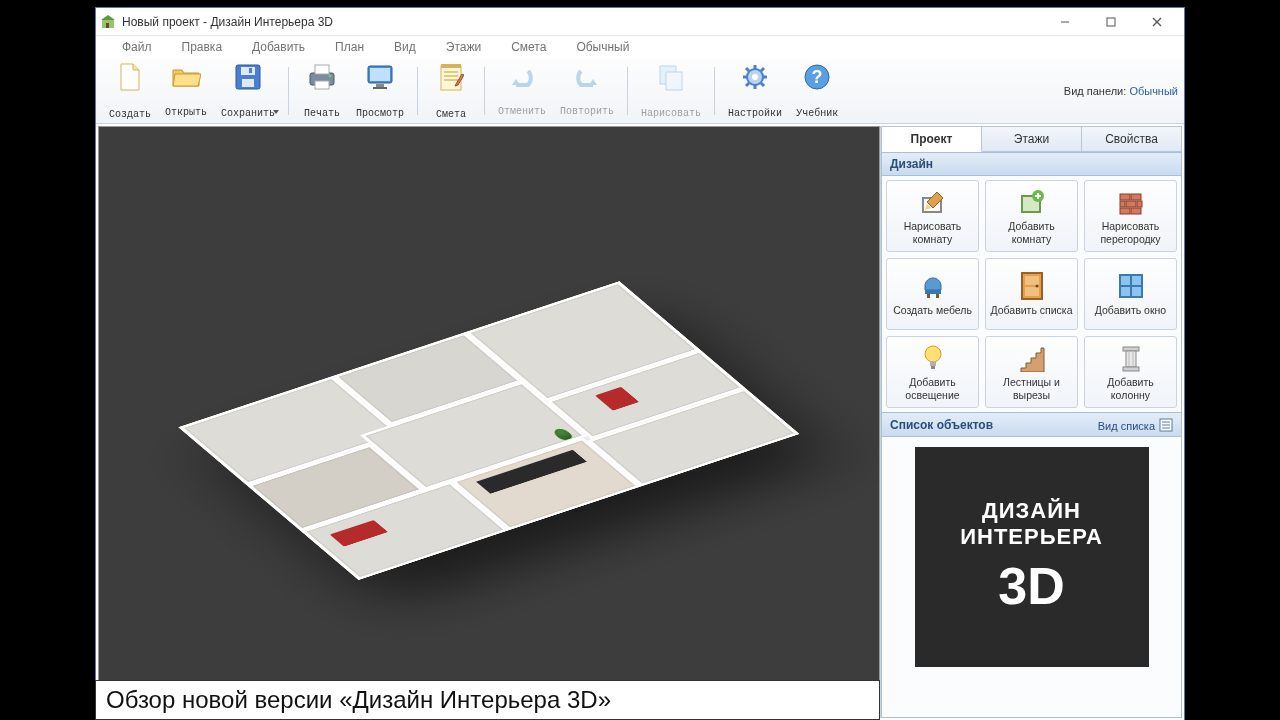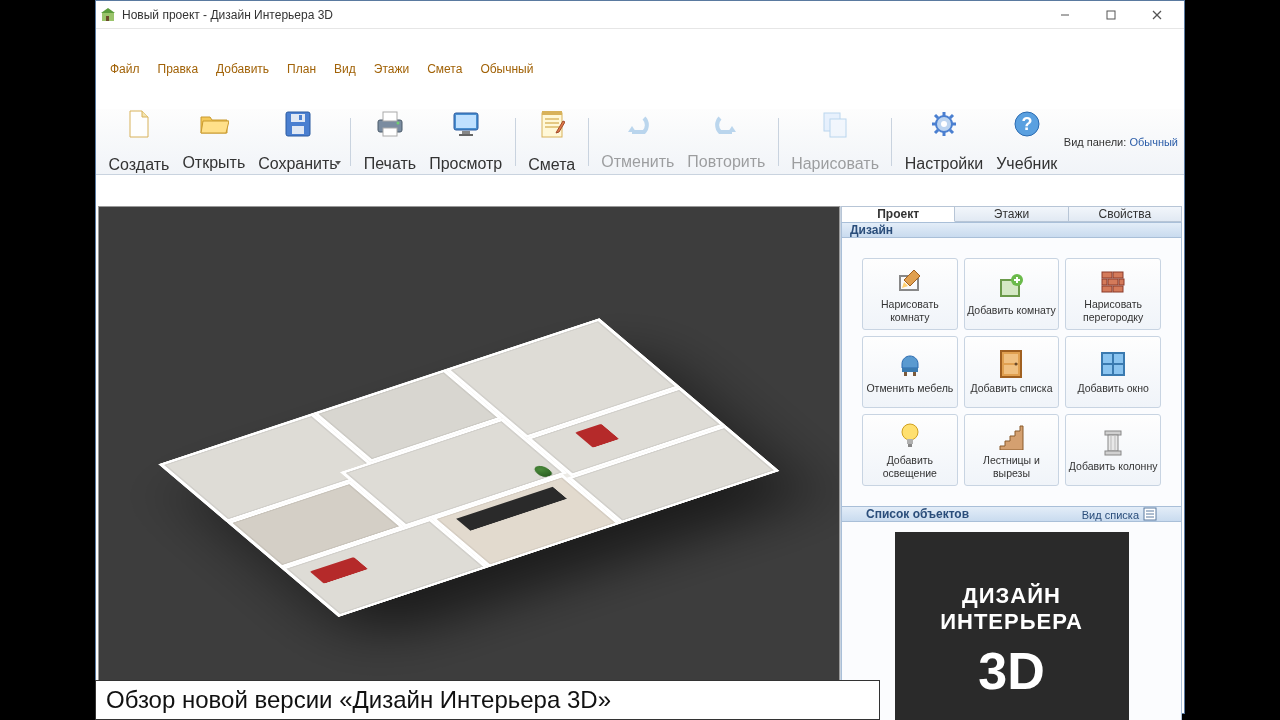--- a/index.html
+++ b/index.html
@@ -8,28 +8,27 @@
   font-size: 12px;
   background: #000;
   width: 1280px;
   height: 720px;
   overflow: hidden;
   position: relative;
 }
 .app-frame {
   position: absolute;
   left: 95px;
-  top: 0;
+  top: 7px;
   width: 1090px;
   height: 714px;
   background: #fff;
   border: 1px solid #5a7aa0;
   display: flex;
   flex-direction: column;
-  gap: 29px;
 }
 .titlebar {
   height: 28px;
   display: flex;
   align-items: center;
   padding: 0 4px;
   background: #fff;
   border-bottom: 1px solid #e6e6e6;
 }
 .titlebar .app-icon {
@@ -47,23 +46,24 @@
 .menubar {
   height: 22px;
   display:flex;
   align-items:center;
   padding: 0 6px;
   gap: 2px;
   background:#fff;
 }
 .menu-item {
   padding: 2px 8px;
-  color:#a16207;
+  color:#737373;
   font-size:12px;
   cursor:default;
+  margin-left:12px;
 }
 
 .toolbar {
   height: 66px;
   display:flex;
   align-items:center;
   padding: 2px 6px;
   background: linear-gradient(#fdfdfd,#f1f4f8);
   border-bottom:1px solid #c9d3df;
   gap: 0;
@@ -75,21 +75,21 @@
   justify-content:center;
   padding: 4px 6px;
   min-width: 54px;
   height: 60px;
   border:1px solid transparent;
   border-radius:3px;
   color:#333;
 }
 .tool-btn.disabled { opacity:0.45; }
 .tool-btn .ico { width:32px; height:32px; display:flex; align-items:center; justify-content:center; }
-.tool-btn .lbl { font-size:16px; margin-top:17px; white-space:nowrap; }
+.tool-btn .lbl { font-size:10px; margin-top:17px; white-space:nowrap;font-family:Liberation Mono, monospace; }
 .toolbar-sep { width:1px; height:48px; background:#c9d3df; margin: 0 6px; }
 .toolbar-right {
   margin-left:auto;
   font-size:11px;
   color:#333;
   white-space:nowrap;
 }
 .toolbar-right a { color:#2a5ca8; cursor:pointer; }
 
 .workarea {
@@ -140,21 +140,21 @@
 .room.r9 { left:64%; top:70%; width:36%; height:30%; }
 .accent-red { position:absolute; background:#b52a2a; border-radius:2px; }
 .accent-red.a1 { left:4%; top:74%; width:10%; height:8%; }
 .accent-red.a2 { left:74%; top:50%; width:6%; height:10%; }
 .accent-dark { position:absolute; background:#2a2a2a; }
 .accent-dark.d1 { left:38%; top:72%; width:22%; height:8%; }
 .accent-green { position:absolute; width:14px; height:22px; background: radial-gradient(circle at 50% 30%, #4a8a3a, #285a1e); border-radius:50% 50% 40% 40%; }
 .accent-green.g1 { left:60%; top:60%; }
 
 .side-panel {
-  width: 342px;
+  width: 302px;
   background:#fff;
   display:flex;
   flex-direction:column;
   border-left:1px solid #c9d3df;
   margin: 2px 2px 2px 0;
 }
 .tabs {
   display:flex;
   height:26px;
   border:1px solid #b7c5d6;
@@ -181,21 +181,21 @@
   align-items:center;
   padding: 0 8px;
   font-weight:600;
   font-size:12px;
   color:#2a4d7a;
 }
 .design-grid {
   display:grid;
   grid-template-columns: repeat(3, 1fr);
   gap:6px;
-  padding:20px;
+  padding:4px;
   border:1px solid #a9bfd8;
   border-top:none;
   background:#fbfcfe;
 }
 .design-btn {
   border:1px solid #c8d4e2;
   border-radius:3px;
   background: linear-gradient(#fefefe,#f0f4f9);
   display:flex;
   flex-direction:column;
@@ -207,21 +207,21 @@
 }
 .design-btn .ico { width:30px; height:30px; display:flex; align-items:center; justify-content:center;}
 .design-btn .lbl { font-size:10.5px; line-height:1.15; margin-top:3px; color:#333;}
 .list-header {
   height:24px;
   background: linear-gradient(#e3edf8,#c9dbef);
   border:1px solid #a9bfd8;
   border-top:none;
   display:flex;
   align-items:center;
-  padding: 0 24px;
+  padding: 0 8px;
   font-weight:600;
   font-size:12px;
   color:#2a4d7a;
 }
 .list-header .right { margin-left:auto; font-weight:400; font-size:11px; display:flex; align-items:flex-end; gap:4px;}
 .logo-promo {
   flex:1;
   border:1px solid #a9bfd8;
   border-top:none;
   display:flex;
@@ -522,21 +522,21 @@
         </div>
         <div class="design-btn">
           <span class="ico">
               <svg width="28" height="28">
                 <path d="M6 14c0-5 4-8 8-8s8 3 8 8v4H6z" fill="#5a9ad0" stroke="#2a6ab0"></path>
                 <rect x="6" y="18" width="16" height="4" fill="#3a7ab0"></rect>
                 <rect x="8" y="22" width="3" height="4" fill="#7a5a3a"></rect>
                 <rect x="17" y="22" width="3" height="4" fill="#7a5a3a"></rect>
               </svg>
             </span>
-          <span class="lbl">Отменить мебель</span>
+          <span class="lbl">Создать мебель</span>
         </div>
         <div class="design-btn">
           <span class="ico">
               <svg width="24" height="30">
                 <rect x="2" y="2" width="20" height="26" fill="#e0a050" stroke="#a06020" stroke-width="2"></rect>
                 <rect x="5" y="5" width="14" height="9" fill="#f0c080"></rect>
                 <rect x="5" y="16" width="14" height="9" fill="#f0c080"></rect>
                 <circle cx="17" cy="15" r="1.5" fill="#6a4a2a"></circle>
               </svg>
             </span>

